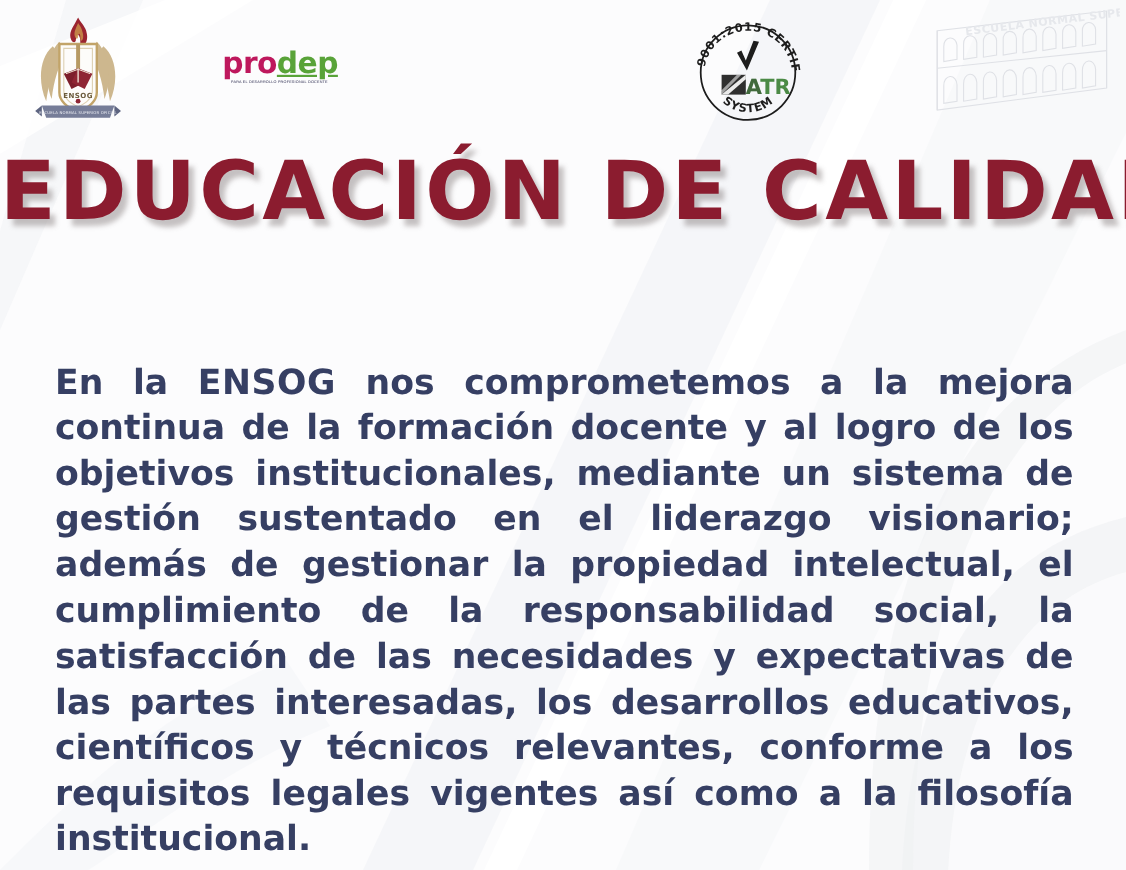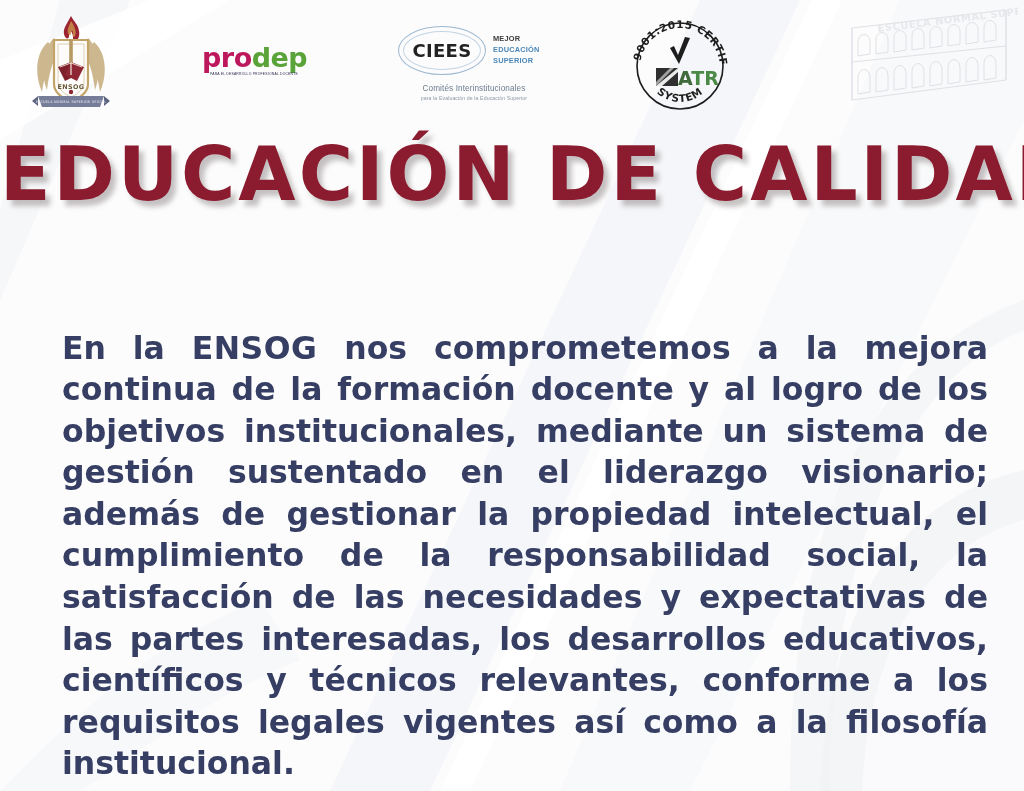--- a/index.html
+++ b/index.html
@@ -41,21 +41,21 @@
   
   .prodep { left: 202px; top: 44px; width: 104px; height: 40px; }
   .prodep-word {
     font-family: "DejaVu Sans", sans-serif;
     font-size: 27px;
     font-weight: 700;
     letter-spacing: -0.5px;
     line-height: 1;
   }
   .prodep-pro { color: #be185d; }
-  .prodep-dep { color: #59a339; }
+  .prodep-dep { color: #59a339; text-decoration: underline; }
   .prodep-sub {
     font-size: 3.4px;
     color: #2a2a4e;
     letter-spacing: 0.2px;
     text-align: center;
     margin-top: 1px;
     white-space: nowrap;
   }
   
   .ciees { left: 398px; top: 26px; width: 152px; height: 82px; }
@@ -136,21 +136,20 @@
     width: 926px;
     z-index: 6;
     font-family: "DejaVu Sans", sans-serif;
     font-size: 31.5px;
     font-weight: 700;
     line-height: 1.32;
     color: #363f63;
     text-align: justify;
     text-justify: inter-word;
     hyphens: none;
-    margin-left: 12px;
   }
   .policy-body .ensog { letter-spacing: 0.5px; }
 </style>
 </head>
 <body>
 
 <div class="slide">
 
   <div class="bg-layer">
     <svg viewBox="0 0 1024 791" xmlns="http://www.w3.org/2000/svg" aria-hidden="true">
@@ -212,34 +211,20 @@
       </svg>
     </div>
 
     <div class="logo-slot prodep">
       <div class="prodep-word">
         <span class="prodep-pro">pro</span><span class="prodep-dep">dep</span>
       </div>
       <div class="prodep-sub">PARA EL DESARROLLO PROFESIONAL DOCENTE</div>
     </div>
 
-    <div class="logo-slot ciees">
-      <div class="ciees-top">
-        <div class="ciees-oval">
-          <span class="ciees-mark">CIEES</span>
-        </div>
-        <div class="ciees-tag">
-          <div class="l1">MEJOR</div>
-          <div class="l2">EDUCACIÓN</div>
-          <div class="l3">SUPERIOR</div>
-        </div>
-      </div>
-      <div class="ciees-sub1">Comités Interinstitucionales</div>
-      <div class="ciees-sub2">para la Evaluación de la Educación Superior</div>
-    </div>
 
     <div class="logo-slot iso">
       <svg viewBox="0 0 108 108" xmlns="http://www.w3.org/2000/svg">
         <defs>
           <path id="arcTop" d="M14,58 A40,40 0 0 1 94,58"></path>
           <path id="arcBot" d="M20,58 A34,34 0 0 0 88,58"></path>
         </defs>
         <circle cx="54" cy="56" r="43" fill="none" stroke="#1d1d1d" stroke-width="1.6"></circle>
         <text font-family="DejaVu Sans, sans-serif" font-size="10.5" font-weight="700" fill="#1d1d1d" letter-spacing="0.6">
           <textPath href="#arcTop" startOffset="50%" text-anchor="middle">ISO 9001:2015 CERTIFIED</textPath>

